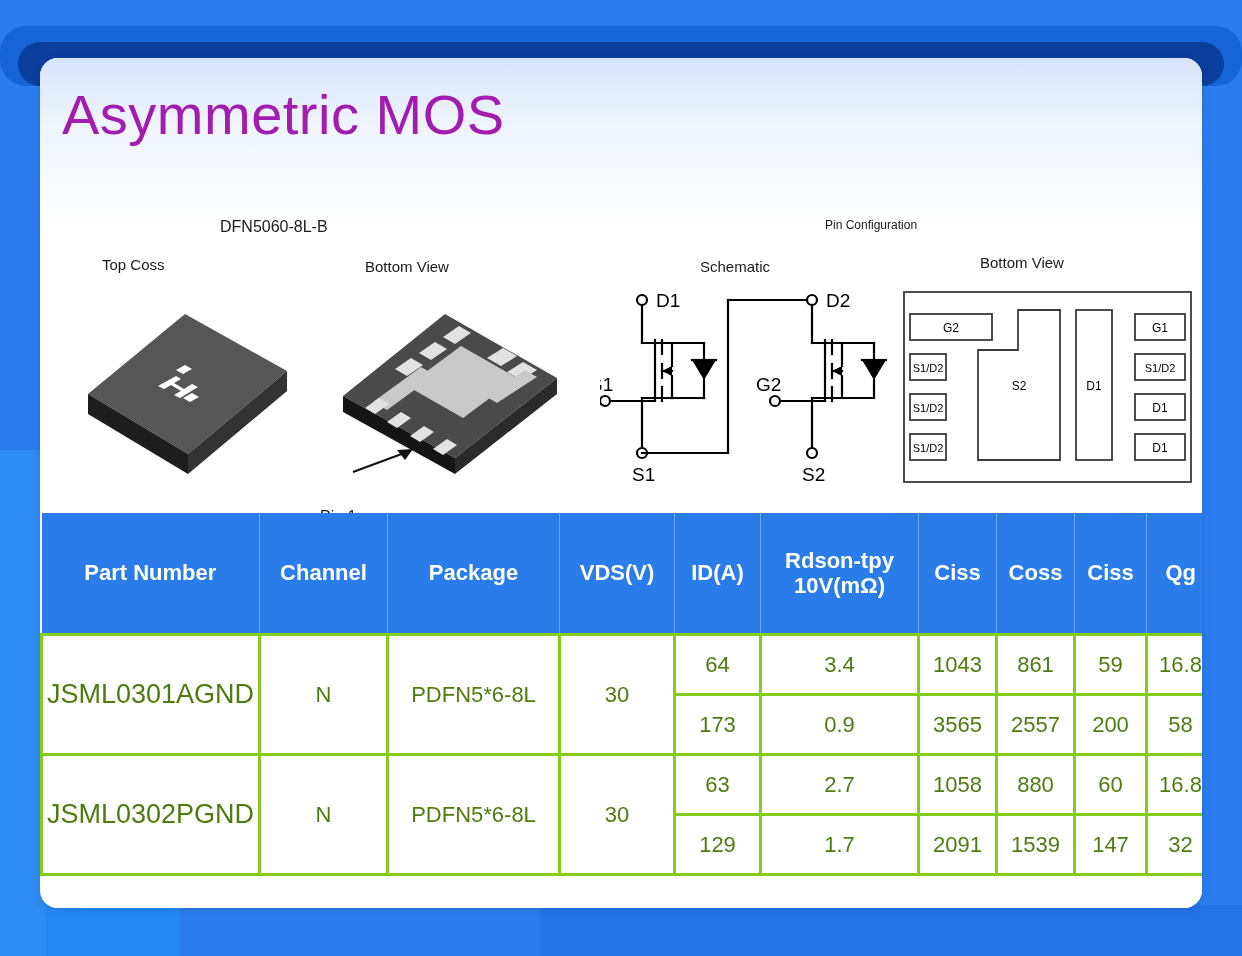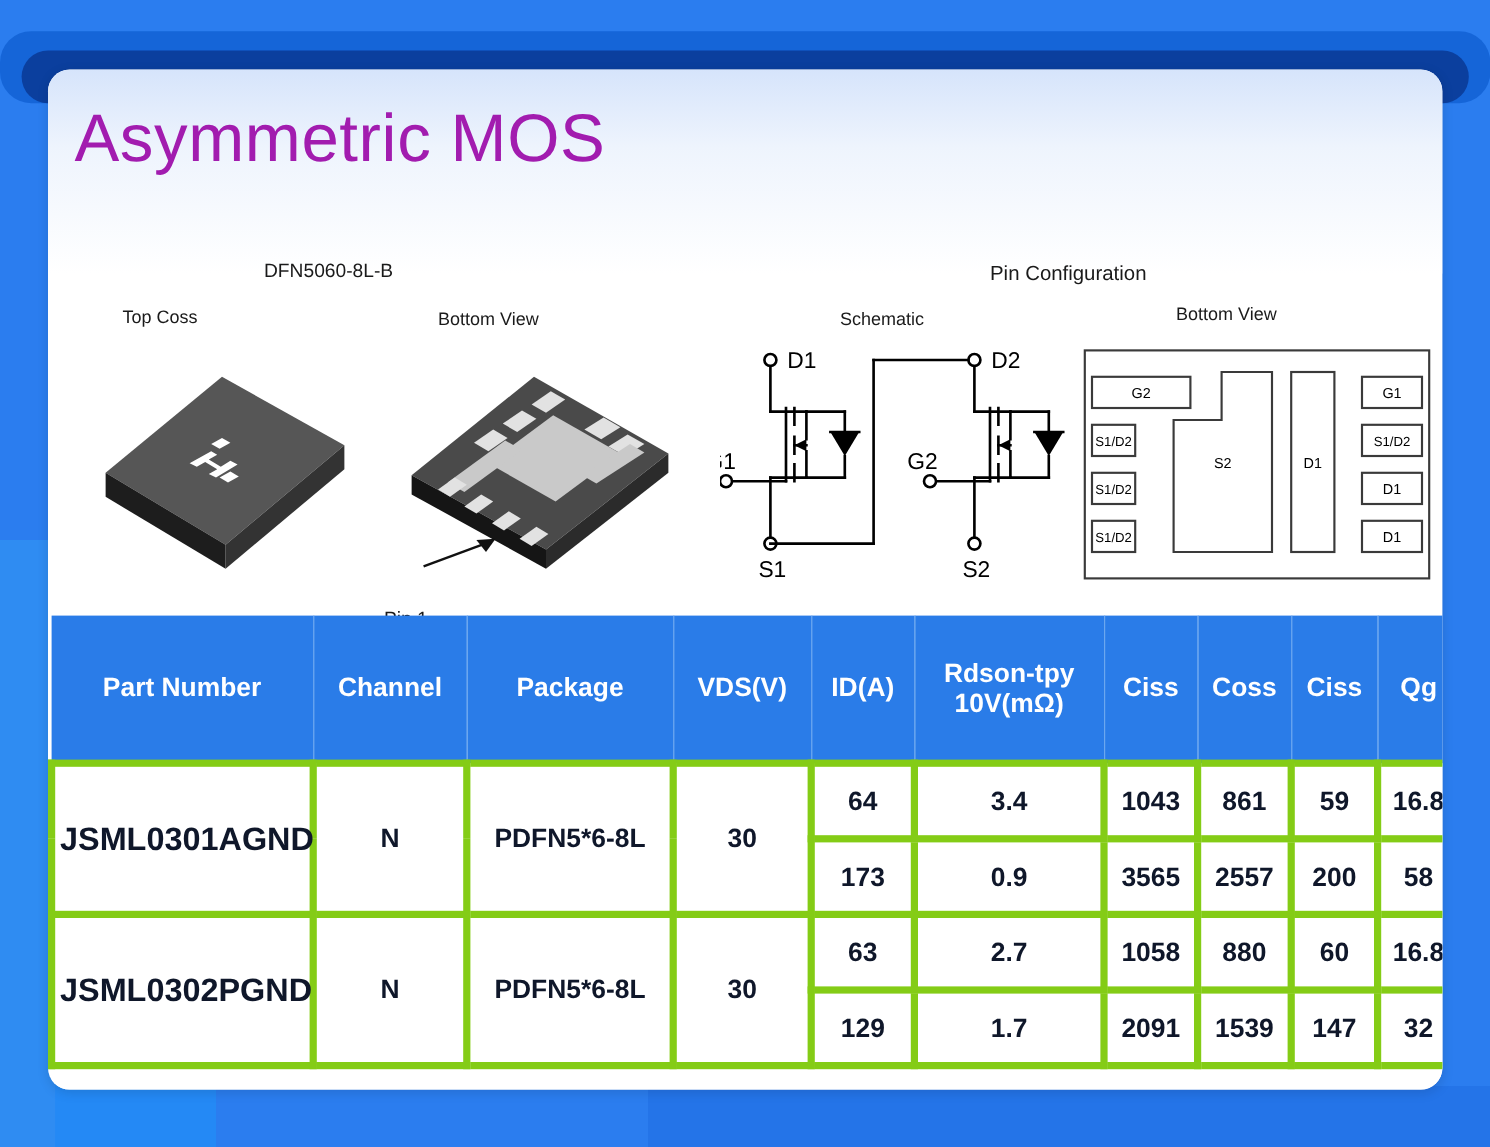--- a/index.html
+++ b/index.html
@@ -55,21 +55,21 @@
   
   .diagrams{position:absolute;left:0;top:140px;width:1196px;height:315px;}
   .dgm-label{
     position:absolute;font-size:15px;color:#1a1a1a;
     font-family:"Liberation Sans","DejaVu Sans",sans-serif;white-space:nowrap;
   }
   .lbl-pkg      {left:180px; top:20px; font-size:16px;}
   .lbl-topview  {left:62px;  top:58px;}
   .lbl-botview  {left:325px; top:60px;}
   .lbl-schem    {left:660px; top:60px;}
-  .lbl-pincfg   {left:785px; top:20px; font-size:17px;}
+  .lbl-pincfg   {left:785px; top:20px; font-size:12px;}
   .lbl-pinbot   {left:940px; top:56px;}
   .lbl-pin1     {left:280px; top:310px; font-size:16px;}
 
   svg{display:block;}
   .svg-wrap{position:absolute;}
   .w-top  {left:40px; top:88px;}
   .w-bot  {left:295px;top:88px;}
   .w-sch  {left:560px;top:90px;}
   .w-pin  {left:860px;top:90px;}
 
@@ -83,22 +83,22 @@
     background:#2a7ce8;color:#fff;
     font-size:22px;font-weight:bold;
     padding:10px 4px;
     border-right:1px solid #6ba7ef;
     height:100px;
     line-height:1.15;
     vertical-align:middle;
   }
   .spec-table th:last-child{border-right:none;}
   .spec-table td{
-    border:6px solid #84cc16;
-    font-size:22px;font-weight:bold;color:#0f172a;
+    border:3px solid #84cc16;
+    font-size:22px;font-weight:normal;color:#4d7c0f;
     text-align:center;
     height:57px;
     padding:0 2px;
     background:#fff;
   }
   .spec-table td.part{
     font-size:27px;text-align:left;padding-left:4px;
   }
   .spec-table tr.filler td{height:43px;border-left:none;border-right:none;border-bottom:none;}
   .c-part{width:218px;}

